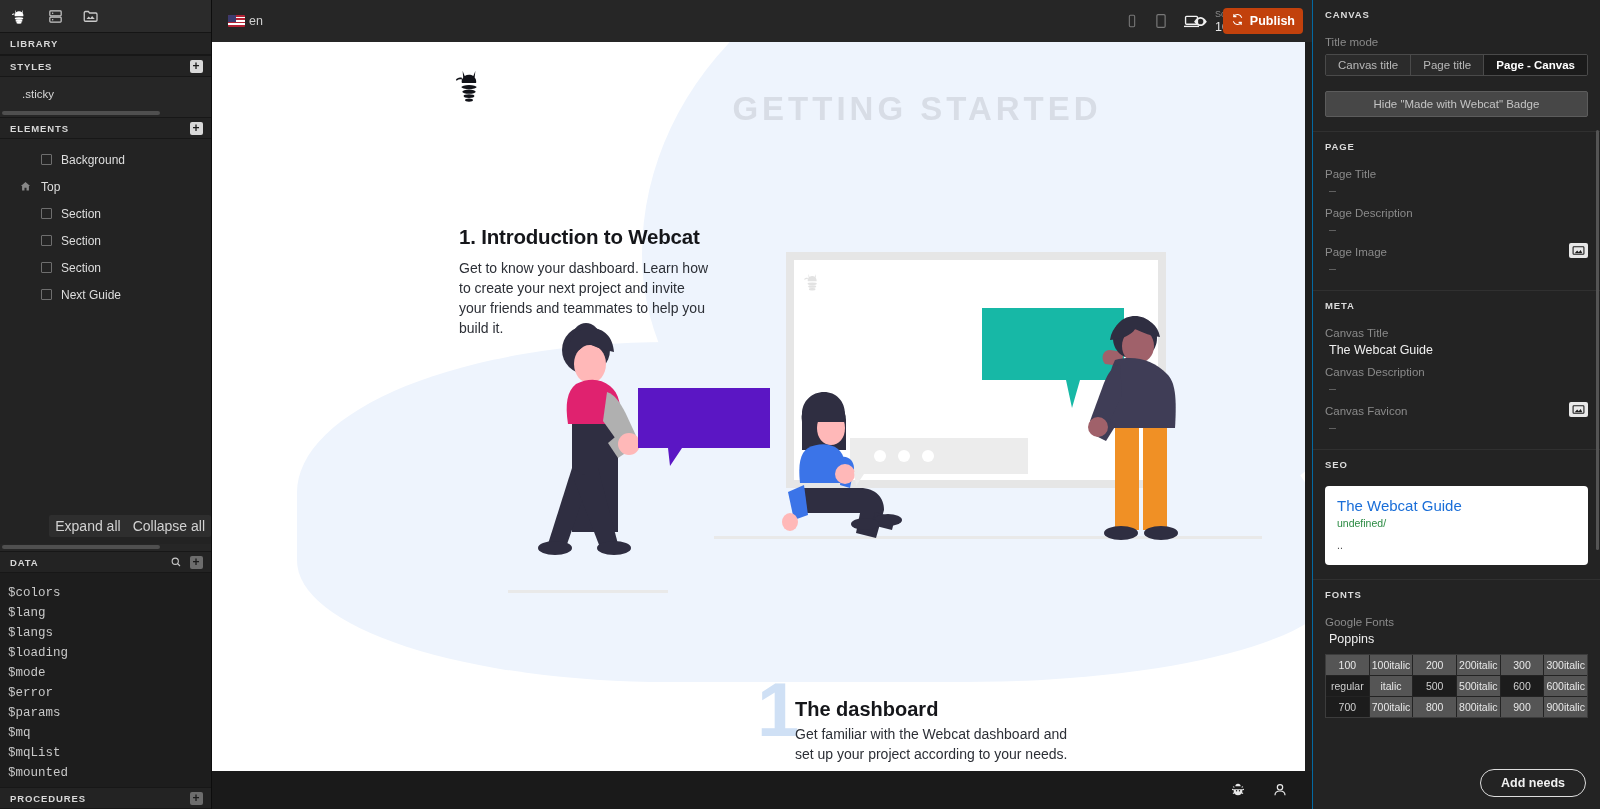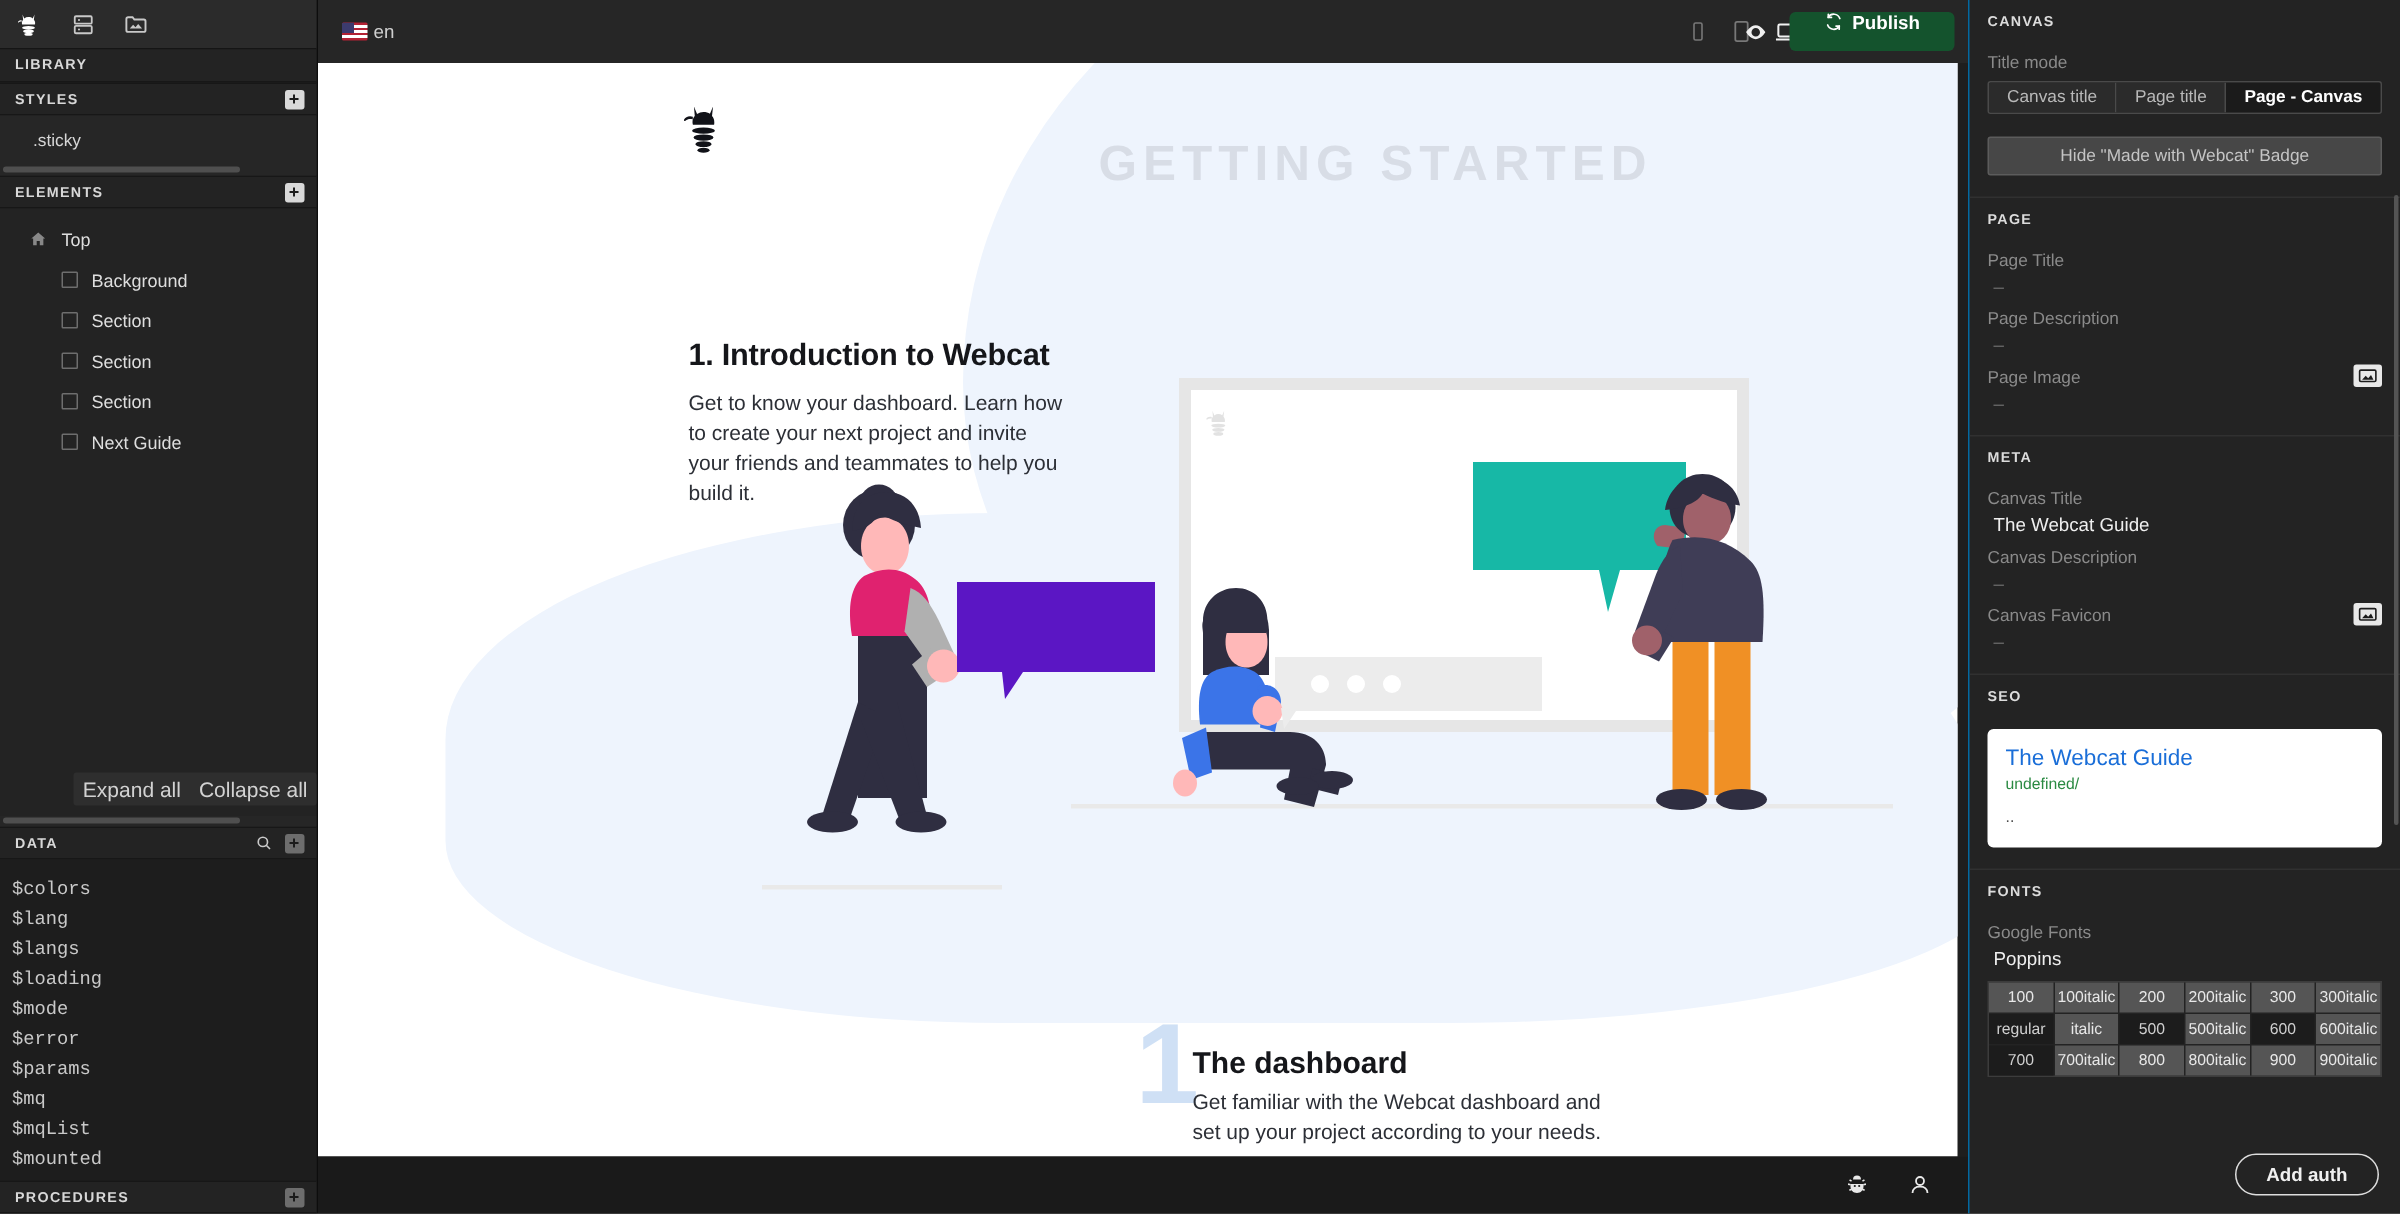--- a/index.html
+++ b/index.html
@@ -117,22 +117,22 @@
   .dev.active { color: #f2f2f2; }
   .scale-box { position: absolute; left: 1003px; text-align: left; }
   .scale-lab { font-size: 9px; color: #8d8d8d; line-height: 12px; }
   .scale-val { font-size: 12.5px; color: #e6e6e6; line-height: 14px; }
 
   .tb-right {
     position: absolute; right: 9px; display: flex; align-items: center; gap: 14px;
   }
   .eye-ico { color: #efefef; cursor: pointer; display:flex; }
   .publish-btn {
-    background: #14532d; color: #fff; height: 26px; border-radius: 4px;
-    display: flex; align-items: flex-start; gap: 6px; padding: 0 23px;
+    background: #c2410c; color: #fff; height: 26px; border-radius: 4px;
+    display: flex; align-items: center; gap: 6px; padding: 0 8px;
     font-size: 12.5px; font-weight: 700; cursor: pointer;
   }
 
   .canvas-wrap { flex: 1 1 auto; position: relative; overflow: hidden; background:#1e1e1e; }
   .canvas-page {
     position: absolute; left: 0; top: 0; width: 1093px; height: 729px;
     background: #ffffff; overflow: hidden;
   }
   .statusbar {
     height: 38px; background: #1a1a1a; display: flex; align-items: center;
@@ -289,31 +289,31 @@
     </div>
     <div class="hscroll-track">
       <div class="hscroll-thumb"></div>
     </div>
 
     <div class="section-head">
       <span>ELEMENTS</span>
       <span class="plus-btn">+</span>
     </div>
     <div class="elements-body">
+      <div class="el-row child">
+        <span class="el-check"></span>
+        <span>Background</span>
+      </div>
       <div class="el-row">
         <span class="home-ico">
           <svg viewBox="0 0 24 24" width="13" height="13" fill="currentColor">
               <path d="M12 3.6L3.5 11h2.2v8.4h4.4v-5.2h3.8v5.2h4.4V11h2.2z"></path>
             </svg>
         </span>
         <span>Top</span>
-      </div>
-      <div class="el-row child">
-        <span class="el-check"></span>
-        <span>Background</span>
       </div>
       <div class="el-row child">
         <span class="el-check"></span>
         <span>Section</span>
       </div>
       <div class="el-row child">
         <span class="el-check"></span>
         <span>Section</span>
       </div>
       <div class="el-row child">
@@ -636,19 +636,19 @@
         <div class="fw hl">700italic</div>
         <div class="fw hl">800</div>
         <div class="fw hl">800italic</div>
         <div class="fw hl">900</div>
         <div class="fw hl">900italic</div>
       </div>
     </div>
 
     <div class="rp-flex"></div>
     <div class="addfont-wrap">
-      <div class="add-font">Add auth</div>
+      <div class="add-font">Add needs</div>
     </div>
 
     <div class="rp-scroll"></div>
   </div>
 
 </div>
 
 </body></html>

